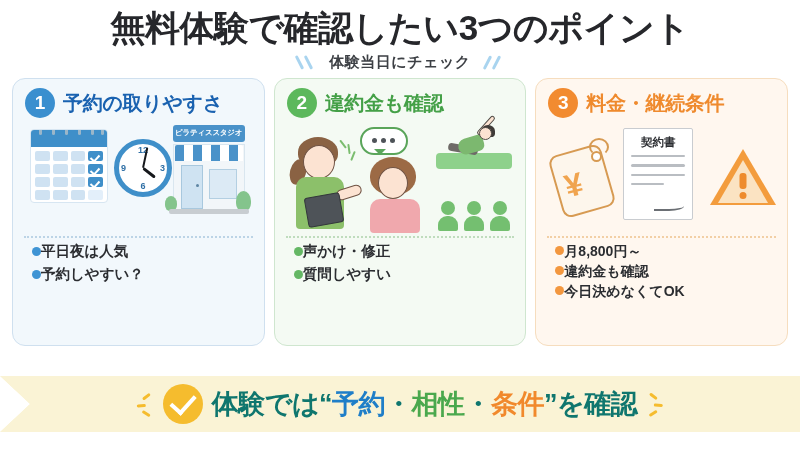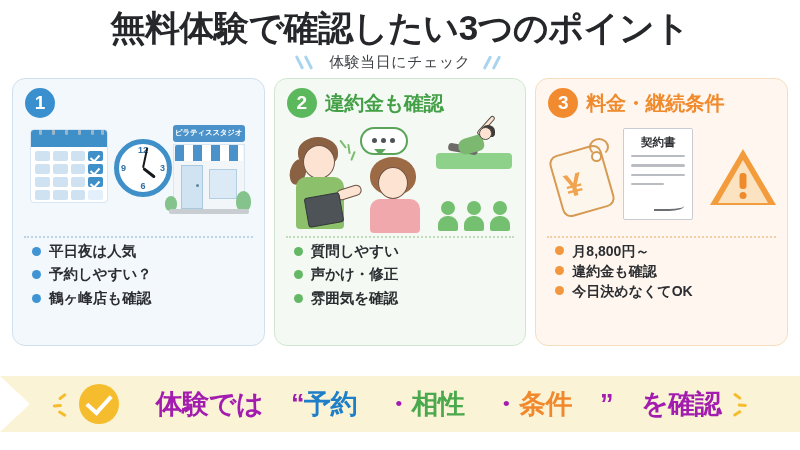--- a/index.html
+++ b/index.html
@@ -20,21 +20,21 @@
     letter-spacing: -0.5px;
     padding-top: 9px;
     line-height: 1.08;
     white-space: nowrap;
   }
   .subtitle-row {
     display: flex; align-items: center; justify-content: center;
     gap: 9px; margin-top: 6px;
   }
   .subtitle {
-    font-size: 15px; font-weight: 400; color: #3d4045; letter-spacing: 0.5px;
+    font-size: 15px; font-weight: 700; color: #3d4045; letter-spacing: 0.5px;
   }
   .slash { display: block; width: 26px; height: 16px; position: relative; }
   .slash i {
     position: absolute; display: block; width: 2.6px; height: 15px;
     background: #a9d4ef; border-radius: 2px;
   }
   .slash.left i:nth-child(1) { left: 4px;  top: 1px; transform: rotate(-27deg); }
   .slash.left i:nth-child(2) { left: 13px; top: 1px; transform: rotate(-27deg); }
   .slash.right i:nth-child(1) { left: 6px;  top: 1px; transform: rotate(27deg); }
   .slash.right i:nth-child(2) { left: 15px; top: 1px; transform: rotate(27deg); }
@@ -69,21 +69,21 @@
 
   .art { position: relative; height: 108px; margin-top: 2px; }
   .divider {
     height: 0; border-top: 2px dotted #bcd4e6; margin: 5px 2px 6px 2px;
   }
   .c2 .divider { border-top-color: #bfdcbd; }
   .c3 .divider { border-top-color: #f2cfa5; }
 
   .bullets { list-style: none; padding-left: 10px; }
   .bullets li {
-    display: flex; align-items: center; gap: 8px;
+    display: flex; align-items: center; gap: 0;
     font-size: 14.5px; font-weight: 700; color: #2b2d31;
     line-height: 1.0; margin-bottom: 9px; white-space: nowrap;
   }
   .c3 .bullets li { margin-bottom: 6px; font-size: 14px; }
   .dot {
     width: 9px; height: 9px; border-radius: 50%; background: #3f94d4; flex: 0 0 auto;
   }
   .c2 .dot { background: #64b764; }
   .c3 .dot { background: #f3973f; }
 
@@ -232,21 +232,21 @@
   }
   .check-circle {
     width: 40px; height: 40px; border-radius: 50%; background: #f5bc2e;
     display: flex; align-items: center; justify-content: center; flex: 0 0 auto;
   }
   .check-circle::after {
     content: ""; width: 11px; height: 20px; border: solid #fff;
     border-width: 0 4.6px 4.6px 0; transform: rotate(42deg) translate(-1px,-2px);
   }
   .rib-text { font-size: 27px; font-weight: 800; color: #26272b; white-space: nowrap; letter-spacing: -0.5px; }
-  .rib-text .q { color: #a21caf; margin-left: 28px; }
+  .rib-text .q { color: #0f766e; }
   .rib-text .b { color: #1f7ec8; }
   .rib-text .g { color: #4aa84d; }
   .rib-text .o { color: #f1892c; }
   .rays { position: relative; width: 22px; height: 26px; flex: 0 0 auto; }
   .rays i { position: absolute; width: 2.6px; height: 9px; background: #f5bc2e; border-radius: 2px; }
   .rays.l i:nth-child(1) { left: 13px; top: 1px;  transform: rotate(52deg); }
   .rays.l i:nth-child(2) { left: 8px;  top: 10px; transform: rotate(86deg); }
   .rays.l i:nth-child(3) { left: 13px; top: 18px; transform: rotate(122deg); }
   .rays.r i:nth-child(1) { left: 6px; top: 1px;  transform: rotate(-52deg); }
   .rays.r i:nth-child(2) { left: 11px; top: 10px; transform: rotate(-86deg); }
@@ -269,20 +269,21 @@
         <i></i>
         <i></i>
       </span>
   </div>
 
   <div class="cards">
 
     <div class="card c1">
       <div class="card-head">
         <div class="badge">1</div>
+        <div class="card-title">予約の取りやすさ</div>
       </div>
 
       <div class="art">
         <div class="cal">
           <div class="cal-top"></div>
           <div class="cal-rings">
             <i style="left:8px"></i>
               <i style="left:21px"></i>
               <i style="left:34px"></i>
             <i style="left:47px"></i>
@@ -334,24 +335,20 @@
 
       <ul class="bullets">
         <li>
             <span class="dot"></span>
             <span>平日夜は人気</span>
           </li>
         <li>
             <span class="dot"></span>
             <span>予約しやすい？</span>
           </li>
-        <li>
-            <span class="dot"></span>
-            <span>鶴ヶ峰店も確認</span>
-          </li>
       </ul>
     </div>
 
     <div class="card c2">
       <div class="card-head">
         <div class="badge">2</div>
         <div class="card-title">違約金も確認</div>
       </div>
 
       <div class="art">
@@ -405,29 +402,25 @@
               <s></s>
             </span>
         </div>
       </div>
 
       <div class="divider"></div>
 
       <ul class="bullets">
         <li>
             <span class="dot"></span>
+            <span>声かけ・修正</span>
+          </li>
+        <li>
+            <span class="dot"></span>
             <span>質問しやすい</span>
-          </li>
-        <li>
-            <span class="dot"></span>
-            <span>声かけ・修正</span>
-          </li>
-        <li>
-            <span class="dot"></span>
-            <span>雰囲気を確認</span>
           </li>
       </ul>
     </div>
 
     <div class="card c3">
       <div class="card-head">
         <div class="badge">3</div>
         <div class="card-title">料金・継続条件</div>
       </div>
 

